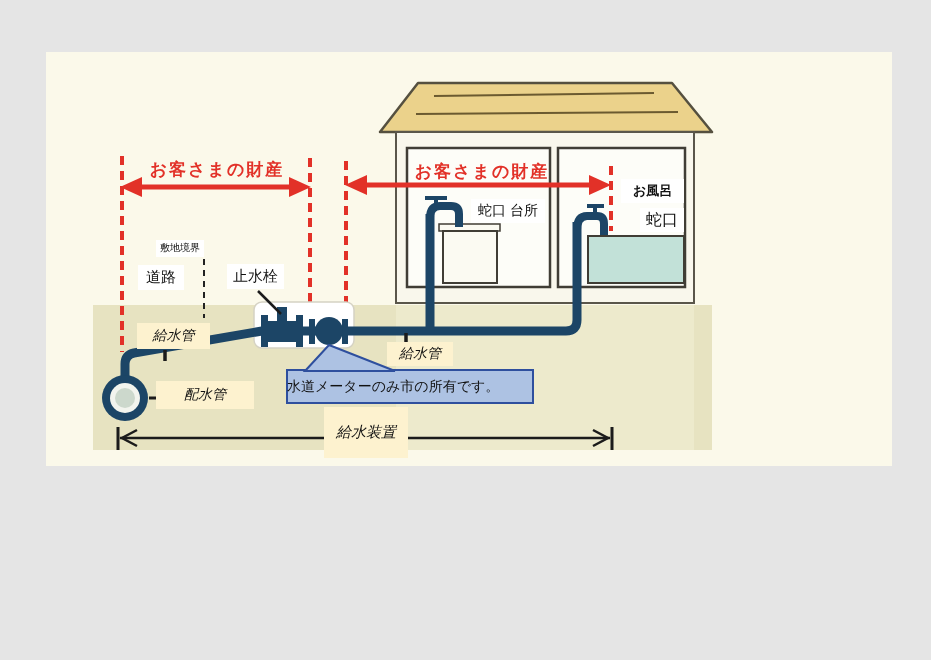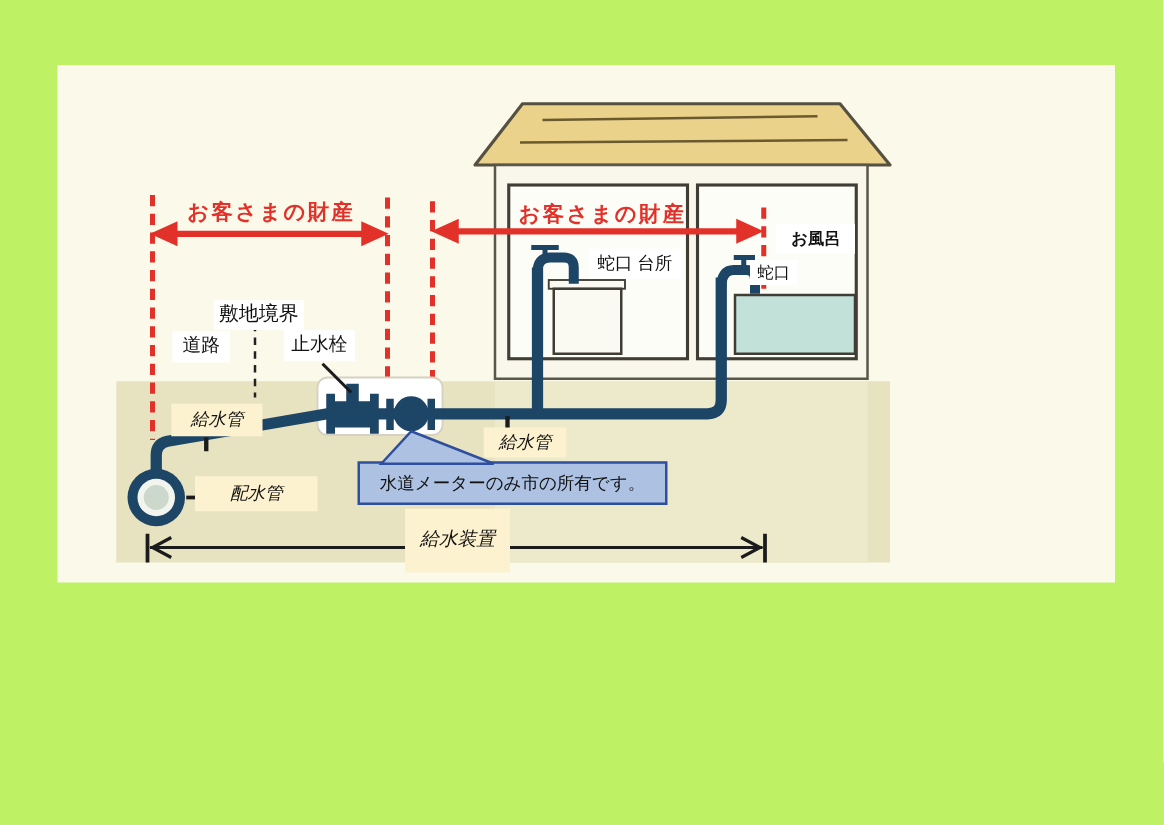--- a/index.html
+++ b/index.html
@@ -1,38 +1,38 @@
 <!DOCTYPE html>
 <html><head>
 <meta charset="utf-8">
 <style>
   html,body{margin:0;padding:0;background:#fff;}
-  #stage{position:relative;width:931px;height:660px;background:#bef264;overflow:hidden;
+  #stage{position:relative;width:931px;height:660px;background:#e5e5e5;overflow:hidden;
          font-family:"Liberation Sans","DejaVu Sans",sans-serif;}
   .abs{position:absolute;}
   #scan-bg{left:46px;top:52px;width:846px;height:414px;background:#fbf9ea;}
   #ground{left:93px;top:305px;width:619px;height:145px;background:#e7e3c1;}
   #ground-house{left:396px;top:305px;width:298px;height:145px;background:#edeacc;}
   svg.layer{position:absolute;left:0;top:0;}
   .lbl{position:absolute;color:#111;white-space:nowrap;font-size:14px;line-height:1.25;}
   .lbl.white{background:#ffffff;}
   .lbl.cream{background:#fdf2cf;font-style:italic;}
   .lbl.red{color:#e23128;font-weight:bold;font-size:17px;letter-spacing:2px;text-align:center;background:transparent;}
   #lbl-property-left{left:140px;top:159px;width:154px;}
   #lbl-property-right{left:404px;top:161px;width:156px;}
-  #lbl-site-boundary{left:171px;top:240px;font-size:16px;padding:2px 4px;text-align:center;}
+  #lbl-site-boundary{left:156px;top:240px;font-size:10px;padding:2px 4px;text-align:center;}
   #lbl-road{left:138px;top:265px;font-size:15px;padding:3px 8px;font-family:Liberation Serif, serif;}
   #lbl-stop-valve{left:227px;top:264px;font-size:15px;padding:3px 6px;}
   #lbl-supply-street{left:137px;top:323px;width:73px;text-align:center;padding:4px 0;}
   #lbl-supply-house{left:387px;top:342px;width:66px;text-align:center;padding:3px 0;}
   #lbl-distribution{left:156px;top:381px;padding:5px 28px;}
   #lbl-kitchen-faucet{left:471px;top:199px;padding:3px 7px;}
   #lbl-bath{left:621px;top:179px;padding:4px 12px;font-size:13px;font-weight:bold;}
-  #lbl-bath-faucet{left:600px;top:208px;padding:2px 6px;font-size:13px;}
-  #lbl-meter-note{left:287px;top:370px;width:246px;height:33px;line-height:33px;text-align:center;background:transparent;}
+  #lbl-bath-faucet{left:640px;top:208px;padding:2px 6px;font-size:16px;}
+  #lbl-meter-note{left:287px;top:370px;width:246px;height:33px;line-height:33px;text-align:left;background:transparent;}
   #lbl-supply-system{left:324px;top:407px;padding:16px 12px;font-size:15px;}
 </style>
 </head>
 <body>
 
 <div id="stage">
 
   <div id="scan-bg" class="abs"></div>
   <div id="ground" class="abs"></div>
   <div id="ground-house" class="abs"></div>

